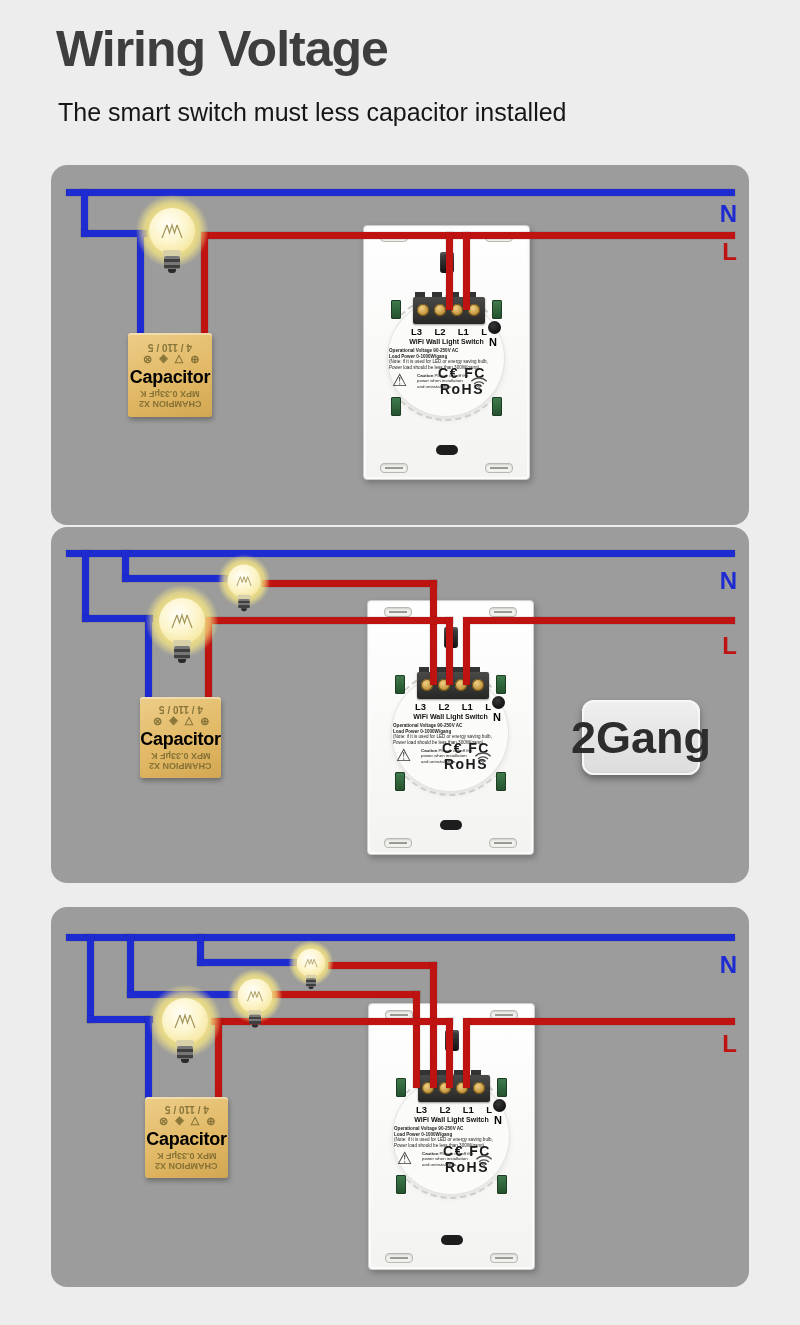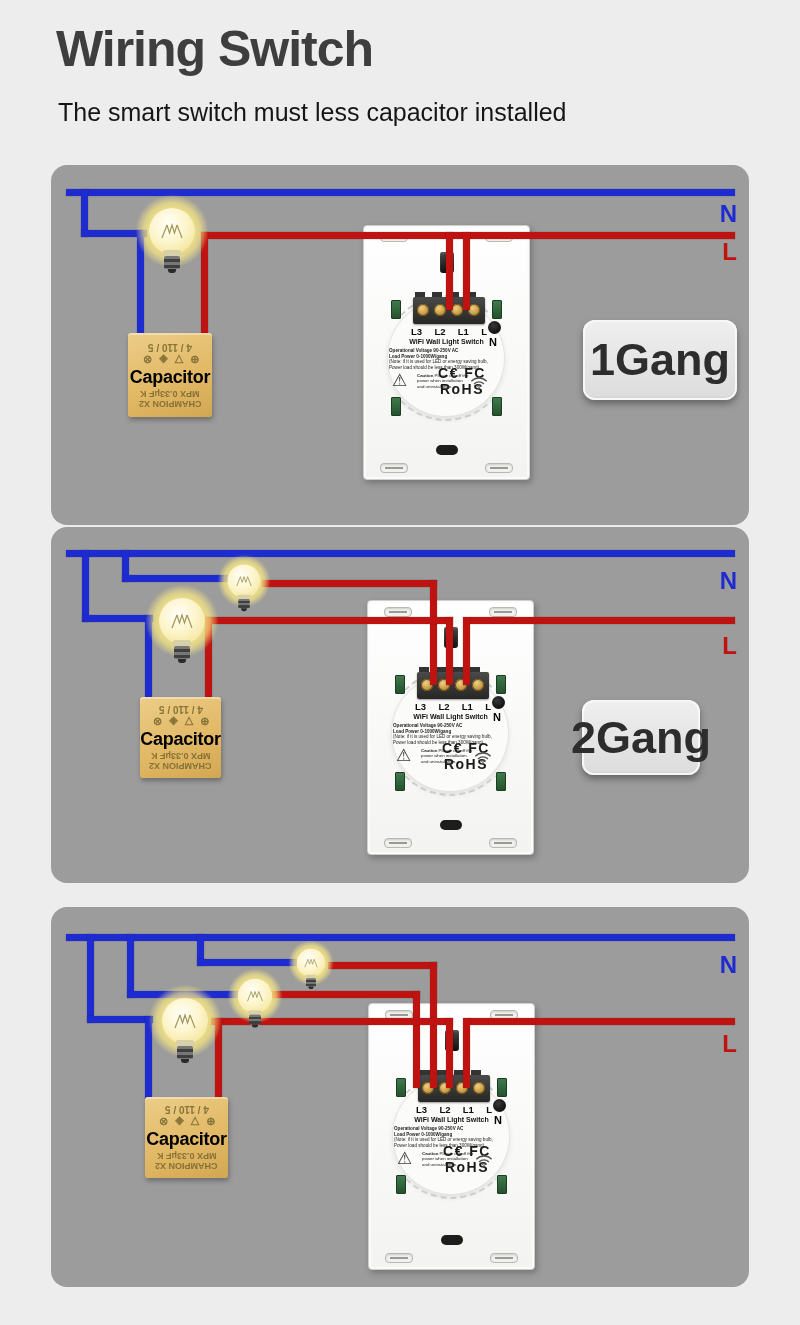--- a/index.html
+++ b/index.html
@@ -81,21 +81,21 @@
   .oval{left:50%;margin-left:-11px;bottom:24px;width:22px;height:10px;border-radius:5px;background:#1d1d1d;}
   
   .badge{position:absolute;display:flex;align-items:center;justify-content:center;z-index:1;
       background:linear-gradient(#efefef,#dcdcdc);border-radius:12px;color:#2d2d2d;
       font-size:45px;font-weight:bold;
       box-shadow:0 4px 7px rgba(0,0,0,.35),inset 0 0 0 2px #f7f7f7,inset 0 -2px 3px rgba(0,0,0,.08);}
 </style>
 </head>
 <body>
 
-<div class="title">Wiring Switch</div>
+<div class="title">Wiring Voltage</div>
 <div class="subtitle">The smart switch must less capacitor installed</div>
 
 <div class="panel" id="panel1">
   <i class="w wh n" style="left:15px;top:24px;width:669px"></i>
   <i class="w wv n" style="left:30px;top:24px;height:48px"></i>
   <i class="w wh n" style="left:30px;top:65px;width:66px"></i>
   <i class="w wv n" style="left:86px;top:65px;height:106px"></i>
   <i class="w wh l" style="left:150px;top:67px;width:534px"></i>
   <i class="w wv l" style="left:150px;top:67px;height:104px"></i>
   <i class="w wv l" style="left:395px;top:67px;height:78px"></i>
@@ -161,23 +161,20 @@
       <span class="b">Caution</span>
       <span>Please cut off the power when installation and uninstallation.</span>
     </div>
     <i class="wifi"><svg width="18" height="14" viewBox="0 0 20 15">
           <path d="M1.5 5.5 a12 12 0 0 1 17 0 M4.5 8.5 a8 8 0 0 1 11 0 M7.5 11.2 a4.5 4.5 0 0 1 5 0" stroke="#555" stroke-width="1.5" fill="none"></path>
           <circle cx="10" cy="13.4" r="1.3" fill="#555"></circle>
         </svg></i>
     <i class="oval"></i>
   </div>
 
-  <div class="badge" style="left:532px;top:155px;width:154px;height:80px">
-    <span>1Gang</span>
-  </div>
 </div>
 
 <div class="panel" id="panel2">
   <i class="w wh n" style="left:15px;top:23px;width:669px"></i>
   <i class="w wv n" style="left:31px;top:23px;height:72px"></i>
   <i class="w wh n" style="left:31px;top:88px;width:71px"></i>
   <i class="w wv n" style="left:94px;top:88px;height:85px"></i>
   <i class="w wv n" style="left:71px;top:23px;height:32px"></i>
   <i class="w wh n" style="left:71px;top:48px;width:106px"></i>
   <i class="w wh l" style="left:211px;top:53px;width:175px"></i>

